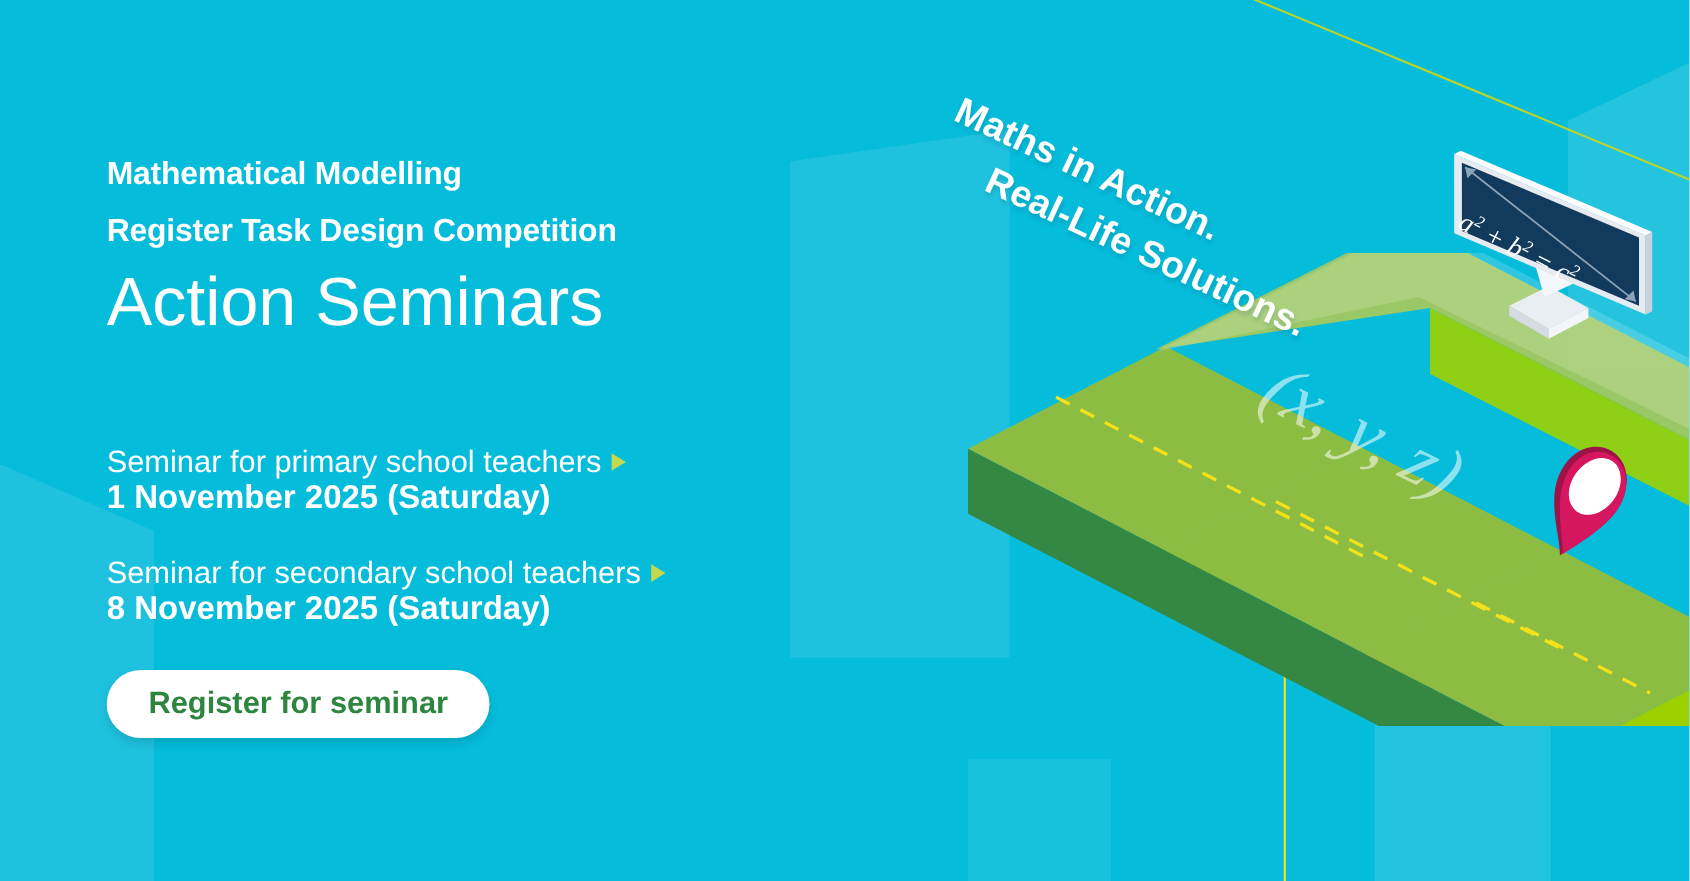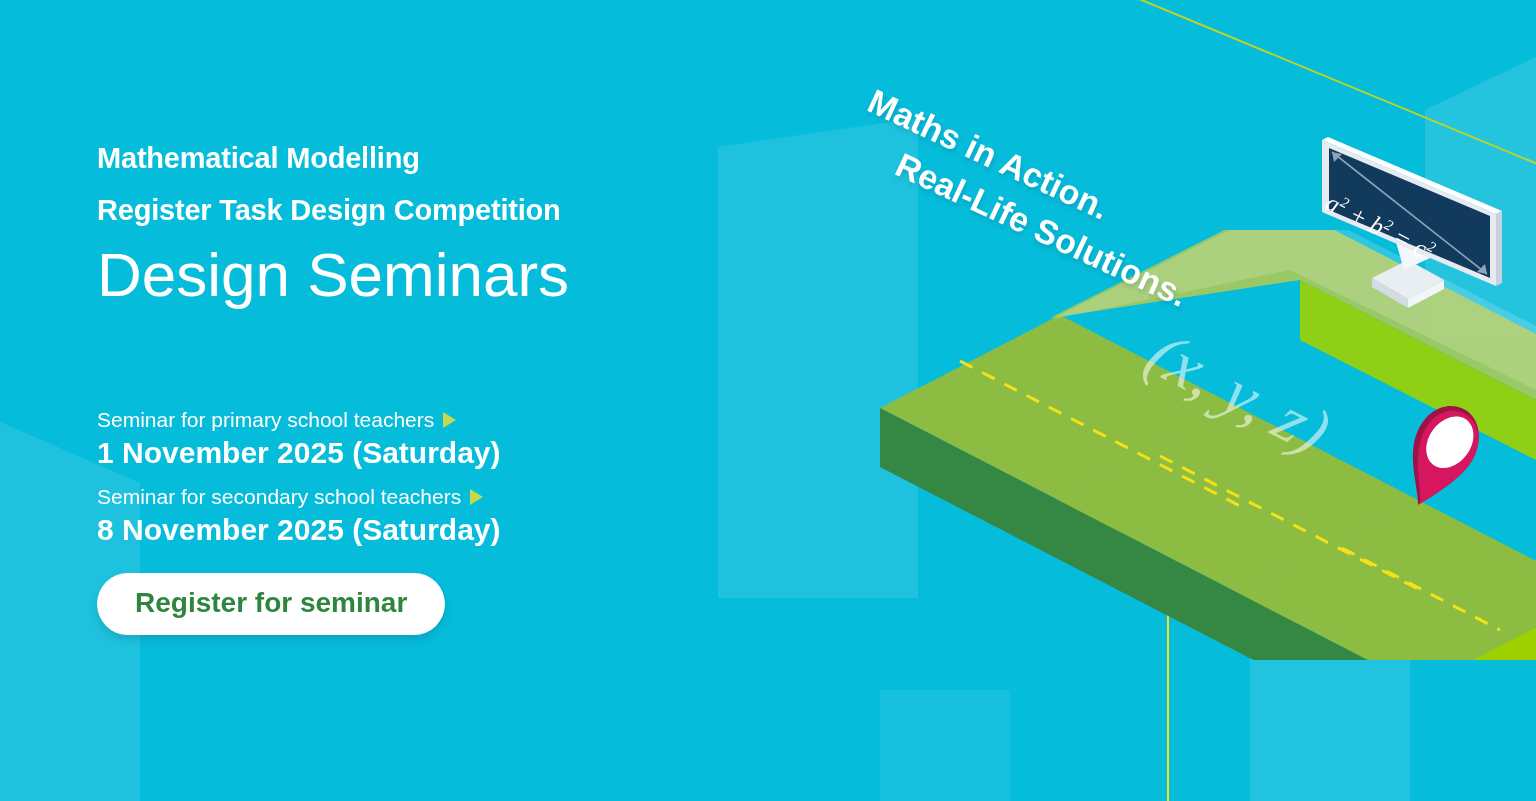--- a/index.html
+++ b/index.html
@@ -67,21 +67,21 @@
     font-size:62px;
     line-height:74px;
     margin-top:2px;
     white-space:nowrap;
   }
 
   .sem-block{margin-top:0;}
   .sem-row{
     color:#ffffff;
     font-weight:300;
-    font-size:21px;
+    font-size:28px;
     line-height:32px;
     display:flex;
     align-items:center;
     gap:9px;
     white-space:nowrap;
   }
   .tri{
     width:0;height:0;
     border-left:13px solid #c4d94e;
     border-top:8px solid transparent;
@@ -90,21 +90,21 @@
   }
   .sem-date{
     color:#ffffff;
     font-weight:700;
     font-size:30px;
     line-height:34px;
     white-space:nowrap;
   }
 
   .btn{
-    margin-top:26px;
+    margin-top:38px;
     display:inline-flex;
     align-items:center;
     justify-content:center;
     background:#ffffff;
     color:#2e8540;
     font-weight:700;
     font-size:28px;
     padding:14px 38px 16px;
     border:none;
     border-radius:40px;
@@ -248,34 +248,34 @@
   </div>
 
   <div class="tagline">
     <div class="l1">Maths in Action.</div>
     <div class="l2">Real-Life Solutions.</div>
   </div>
 
   <div class="copy">
     <div class="title-bold">Mathematical Modelling</div>
     <div class="title-bold">Register Task Design Competition</div>
-    <div class="title-light">Design Seminars</div>
+    <div class="title-light">Action Seminars</div>
   </div>
 
   <div style="position:absolute;left:97px;top:404px;">
 
     <div class="sem-block">
       <div class="sem-row">
         <span>Seminar for primary school teachers</span>
         <span class="tri"></span>
       </div>
       <div class="sem-date">1 November 2025 (Saturday)</div>
     </div>
 
-    <div class="sem-block" style="margin-top:11px;">
+    <div class="sem-block" style="margin-top:35px;">
       <div class="sem-row">
         <span>Seminar for secondary school teachers</span>
         <span class="tri"></span>
       </div>
       <div class="sem-date">8 November 2025 (Saturday)</div>
     </div>
 
     <button class="btn">Register for seminar</button>
   </div>
 

